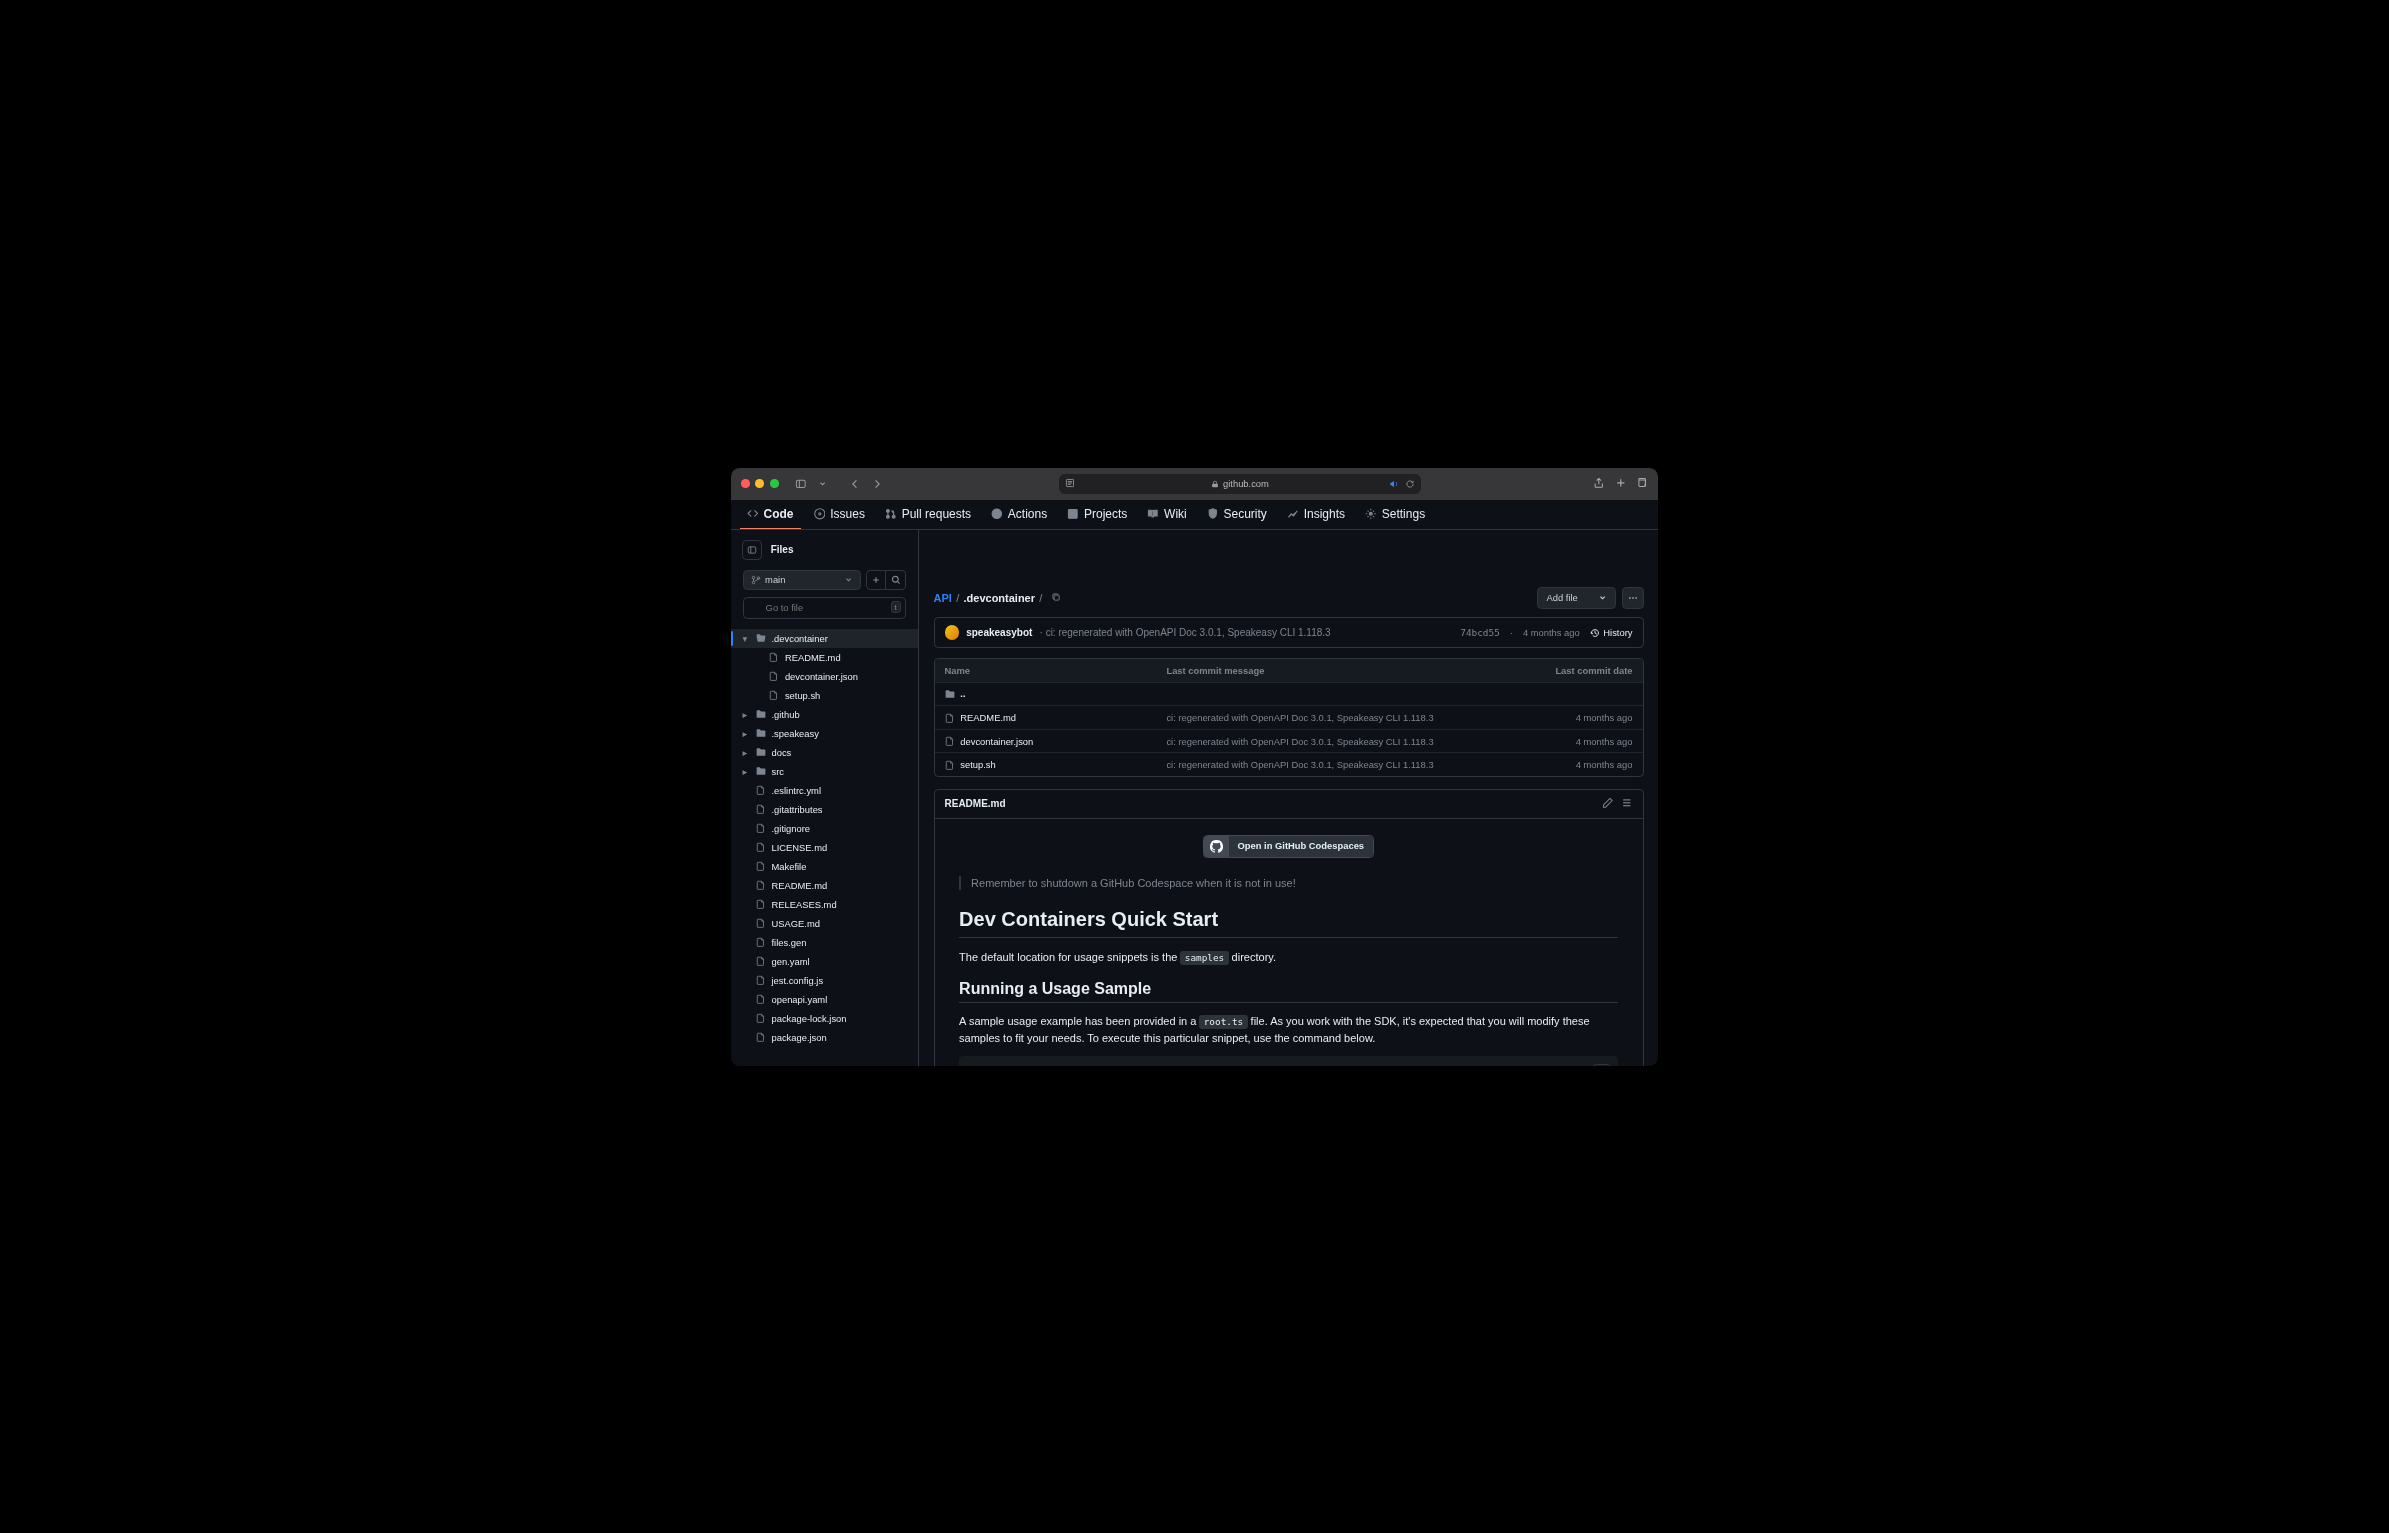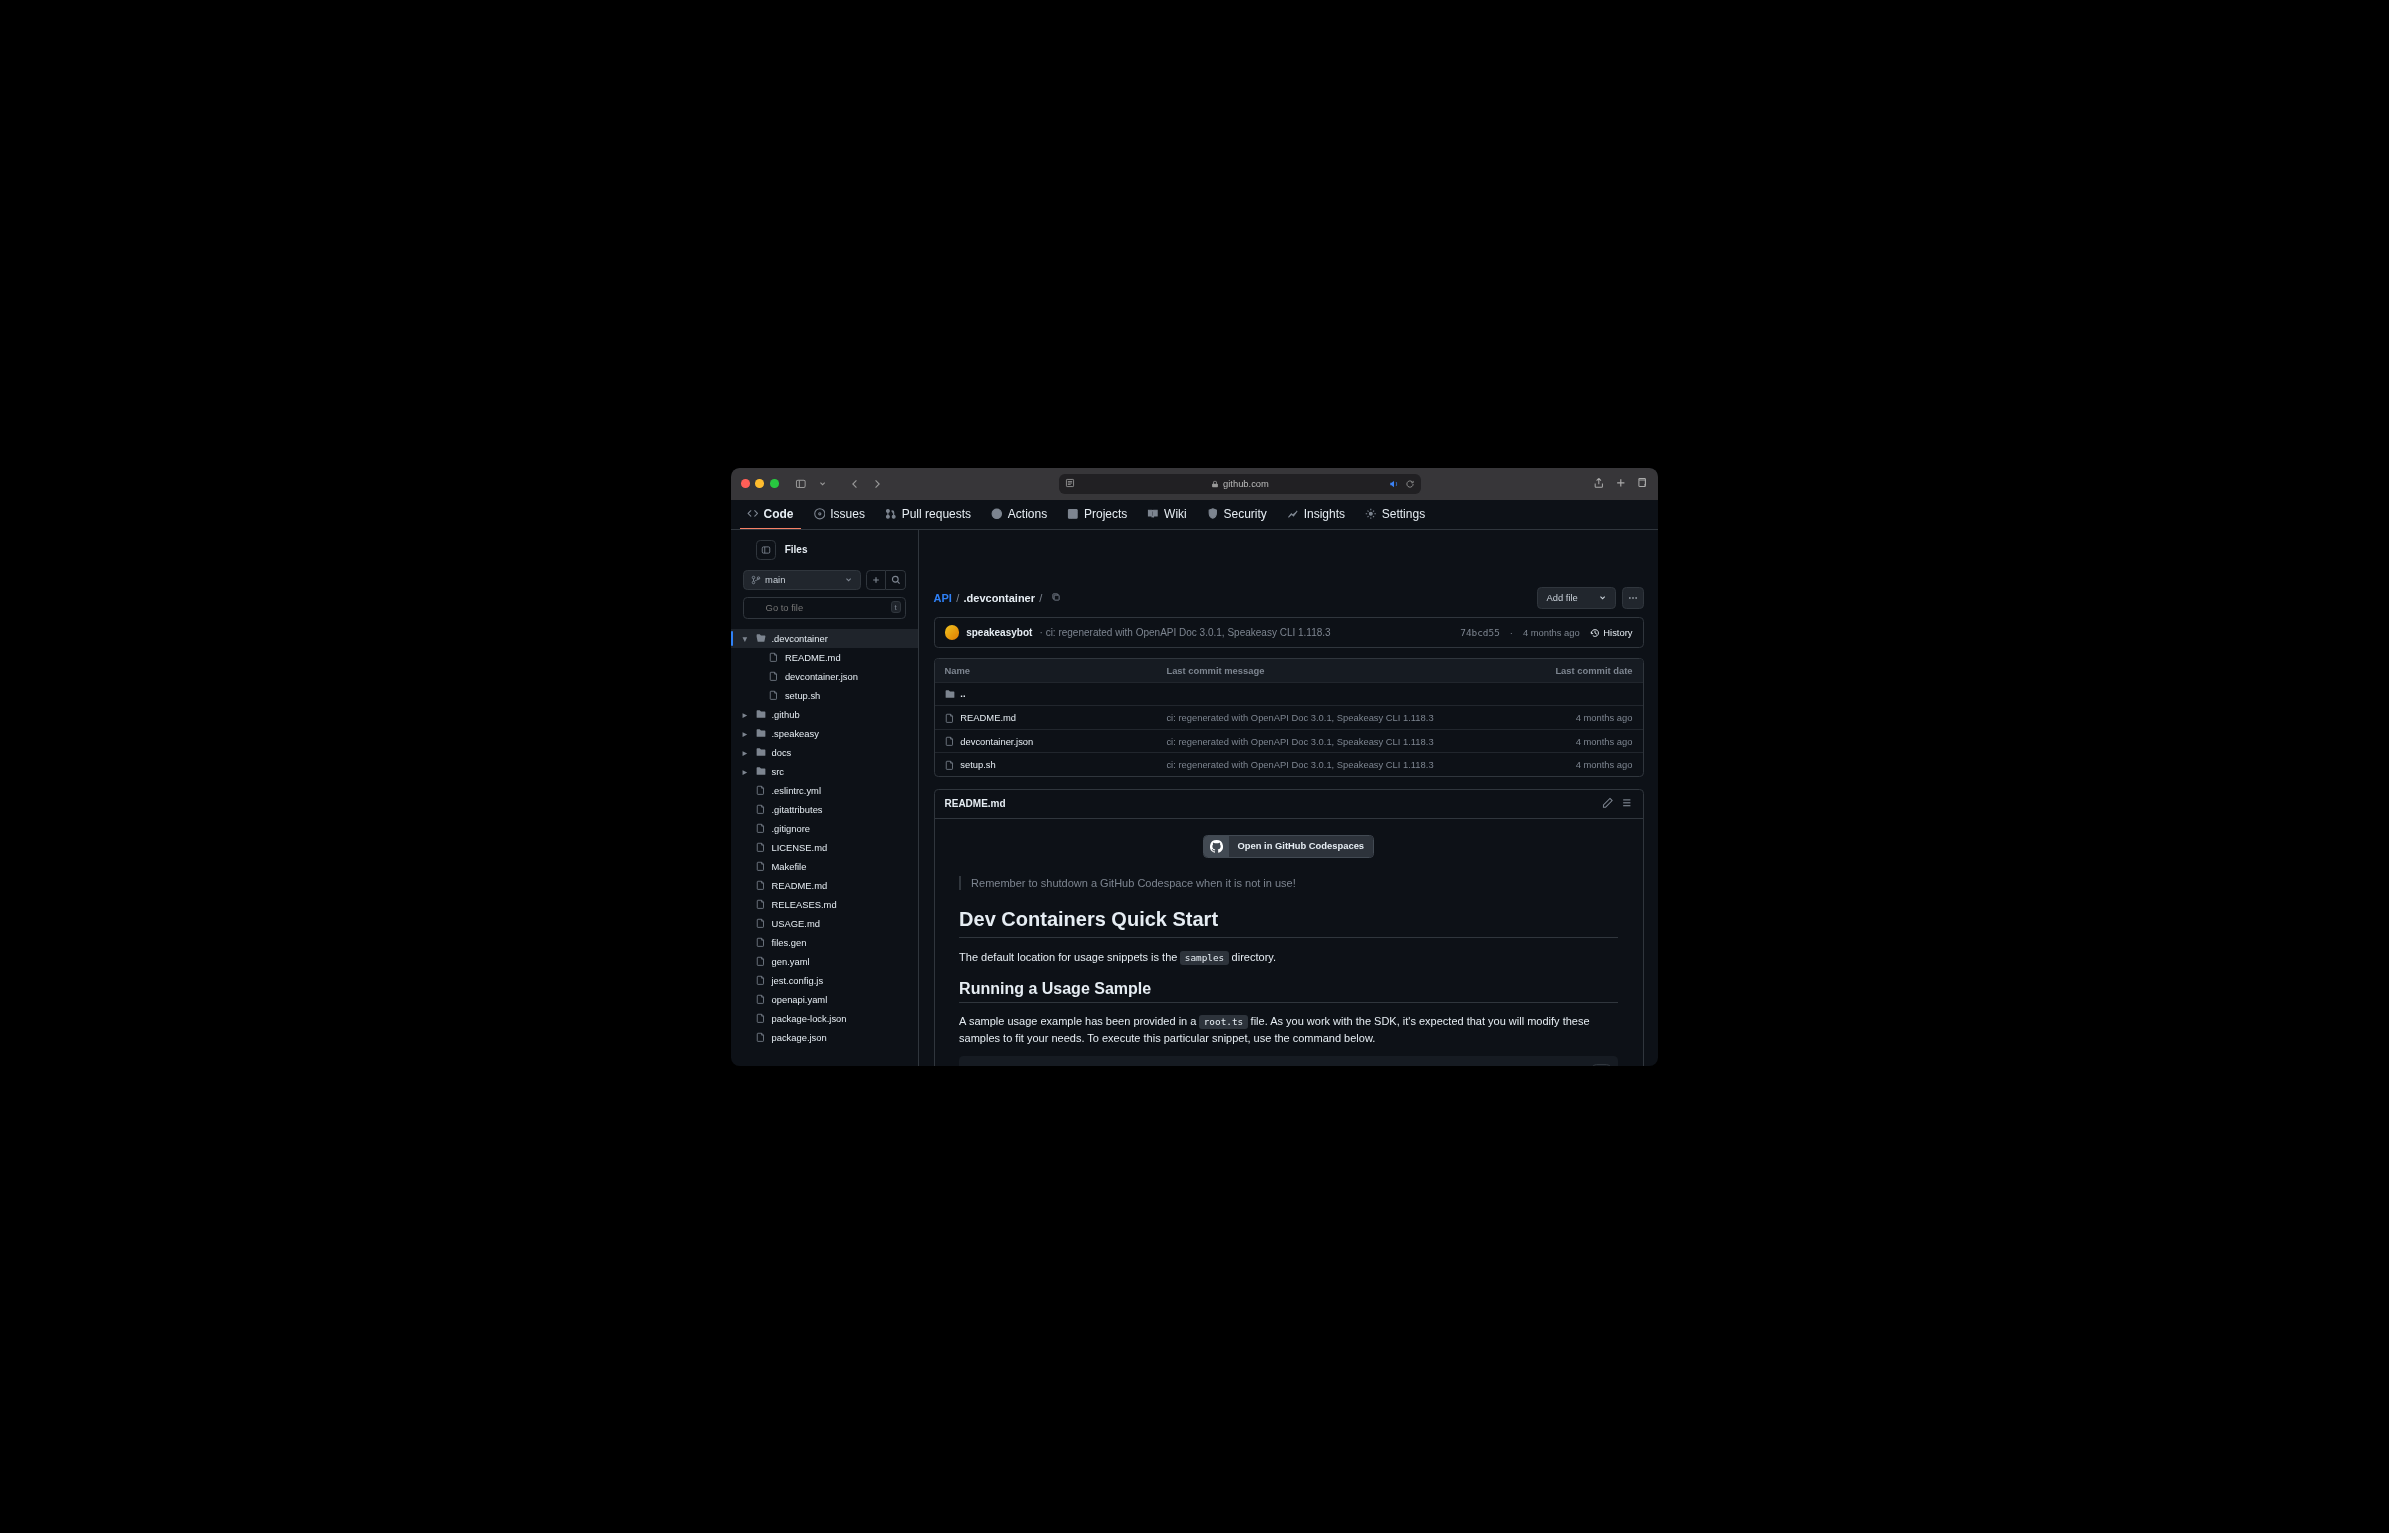--- a/index.html
+++ b/index.html
@@ -55,21 +55,21 @@
 }
 .repo-tab { display:flex; align-items:center; gap:5px; padding: 0 7.2px; height:30px; color:#e6edf3; font-size:12px; cursor:pointer; }
 .repo-tab.active { border-bottom: 1.4px solid #f78166; font-weight:600; }
 .repo-tab svg { width:11.6px; height:11.6px; fill:#7d8590; }
 
 
 .body { display:flex; height: 536px; }
 
 
 .sidebar { width:188px; border-right:0.7px solid #30363d; display:flex; flex-direction:column; }
-.sidebar-header { display:flex; align-items:center; gap:8.7px; padding:10px 25px; }
+.sidebar-header { display:flex; align-items:center; gap:8.7px; padding:10px 11px; }
 .sidebar-header h3 { font-size:10px; font-weight:600; }
 .sb-iconbtn { width:20px; height:20px; display:flex; align-items:center; justify-content:center; border:0.7px solid #30363d; border-radius:4.3px; color:#7d8590; }
 .branch-row { display:flex; gap:5.8px; padding: 0 11.6px 7.2px; }
 .branch-btn { flex:1; height:20px; background:#21262d; border:0.7px solid #30363d; border-radius:4.3px; display:flex; align-items:center; gap:4.3px; padding:0 7.2px; font-size:9.4px; color:#c9d1d9; }
 .sb-smallbtn { width:20px; height:20px; border:0.7px solid #30363d; border-radius:4.3px; display:flex; align-items:center; justify-content:center; color:#7d8590; background:#0d1117; }
 .sb-smallbtn.joined-l { border-radius:4.3px 0 0 4.3px; }
 .sb-smallbtn.joined-r { border-radius:0 4.3px 4.3px 0; border-left:none; }
 .search-row { padding:0 11.6px 7.2px; }
 .search-input { width:100%; height:22px; background:#0d1117; border:0.7px solid #30363d; border-radius:4.3px; padding:0 22px 0 22px; font-size:9.4px; color:#c9d1d9; position:relative; }
 .search-wrap { position:relative; }

